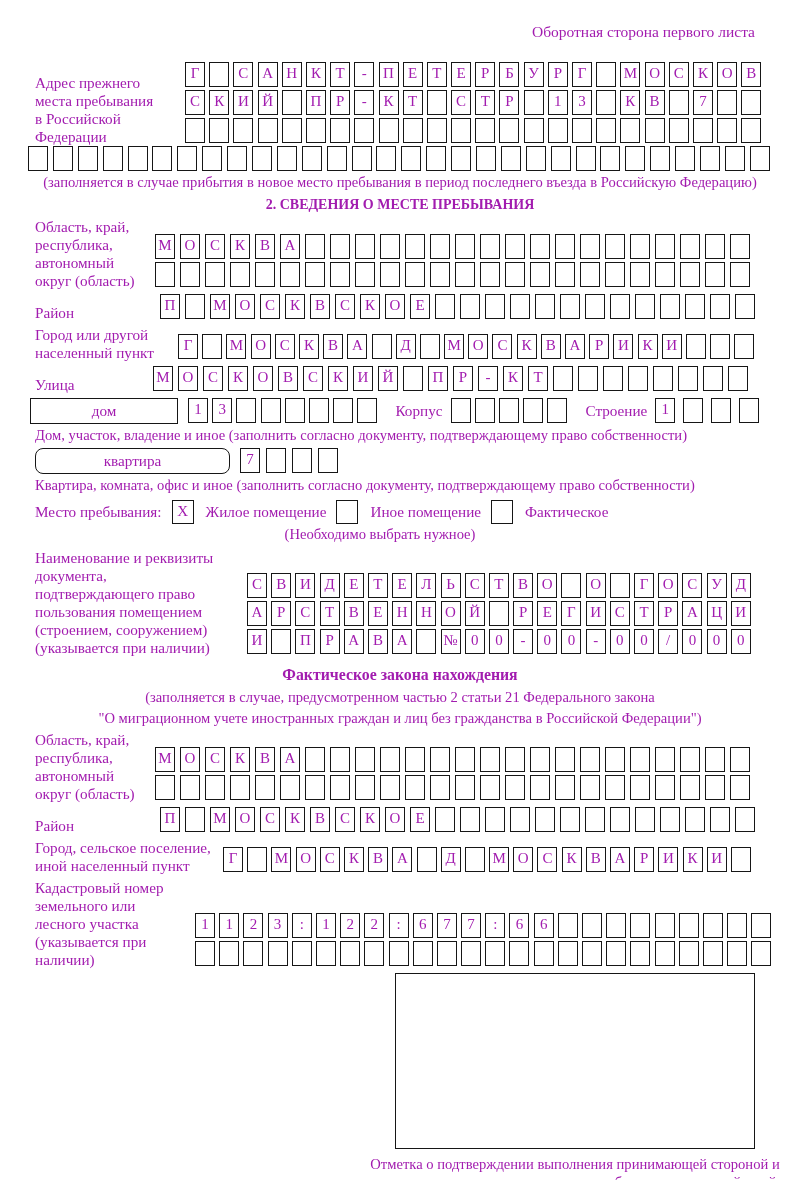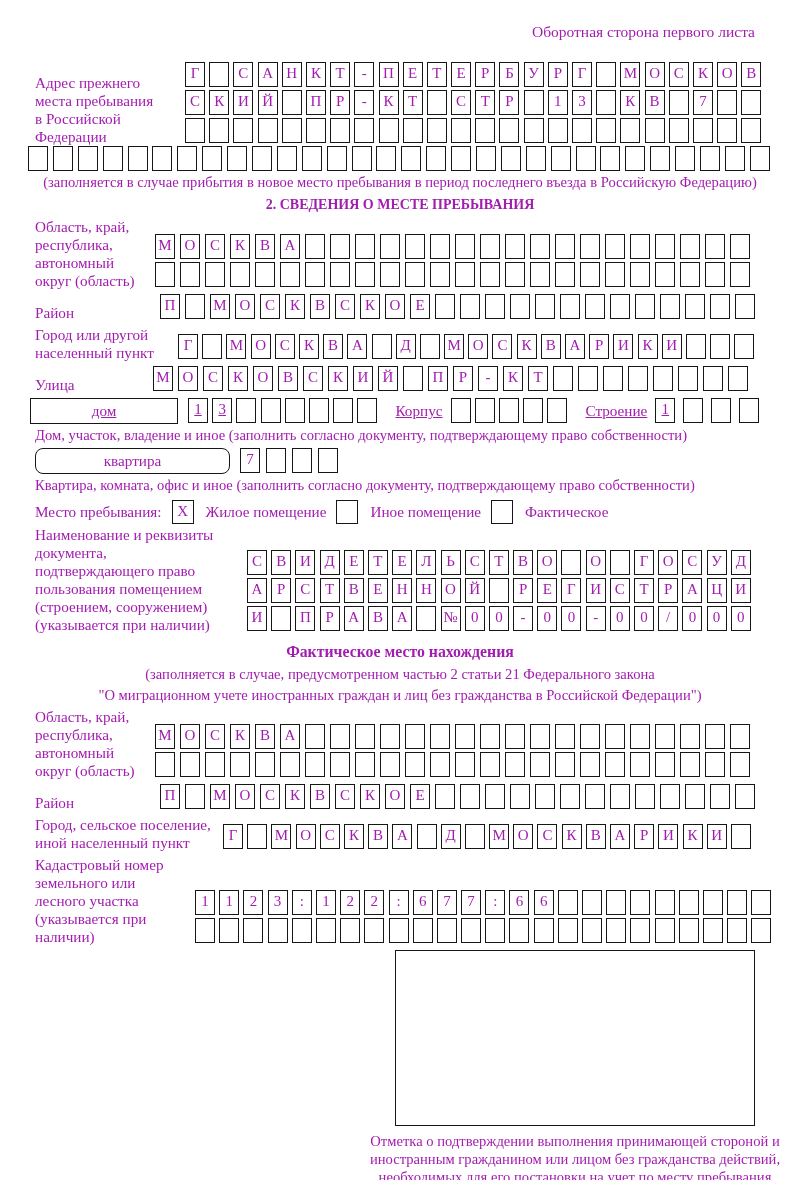--- a/index.html
+++ b/index.html
@@ -52,21 +52,21 @@
     text-align:center;font-weight:bold;
     font-size:14px;line-height:20px;
     margin:4px 0 3px 0;
   }
   .sub-title{
     text-align:center;font-weight:bold;
     font-size:15.8px;line-height:20px;
     margin:8px 0 4px 0;
   }
   
-  .house-row{display:flex;align-items:flex-start;margin:2px 0 0 30px;text-decoration:underline;}
+  .house-row{display:flex;align-items:flex-start;margin:2px 0 0 30px;}
   .named-box{
     flex:none;box-sizing:border-box;
     border:1.6px solid #161616;height:26px;
     text-align:center;font-size:15.2px;line-height:23px;
   }
   .dom-box{width:148px;margin-right:10px;}
   .kv-box{width:195px;margin-right:10px;border-radius:8px;}
   .inline-lbl{flex:none;font-size:15.2px;line-height:26px;margin:0 8px 0 14px;}
   .apt-row{display:flex;align-items:flex-start;margin:2px 0 0 35px;}
   
@@ -414,20 +414,21 @@
 
   <div class="stay-row">
     <span class="stay-lbl">Место пребывания:</span>
     <span class="chk">X</span>
     <span class="opt-lbl">Жилое помещение</span>
     <span class="chk"></span>
     <span class="opt-lbl">Иное помещение</span>
     <span class="chk"></span>
     <span class="opt-lbl">Фактическое</span>
   </div>
+  <div class="note-center">(Необходимо выбрать нужное)</div>
 
   <div class="field">
     <div class="lbl lbl-doc">Наименование и реквизиты документа, подтверждающего право пользования помещением (строением, сооружением) (указывается при наличии)</div>
     <div>
       <div class="cellrow">
           <span class="cell">С</span>
           <span class="cell">В</span>
           <span class="cell">И</span>
           <span class="cell">Д</span>
           <span class="cell">Е</span>
@@ -490,21 +491,21 @@
           <span class="cell">0</span>
           <span class="cell">0</span>
           <span class="cell">/</span>
           <span class="cell">0</span>
           <span class="cell">0</span>
           <span class="cell">0</span>
         </div>
     </div>
   </div>
 
-  <div class="sub-title">Фактическое место нахождения</div>
+  <div class="sub-title">Фактическое закона нахождения</div>
   <div class="caption center">(заполняется в случае, предусмотренном частью 2 статьи 21 Федерального закона</div>
   <div class="caption center">"О миграционном учете иностранных граждан и лиц без гражданства в Российской Федерации")</div>
 
   <div class="field">
     <div class="lbl lbl-region">Область, край, республика, автономный округ (область)</div>
     <div>
       <div class="cellrow g24b">
           <span class="cell">М</span>
           <span class="cell">О</span>
           <span class="cell">С</span>

